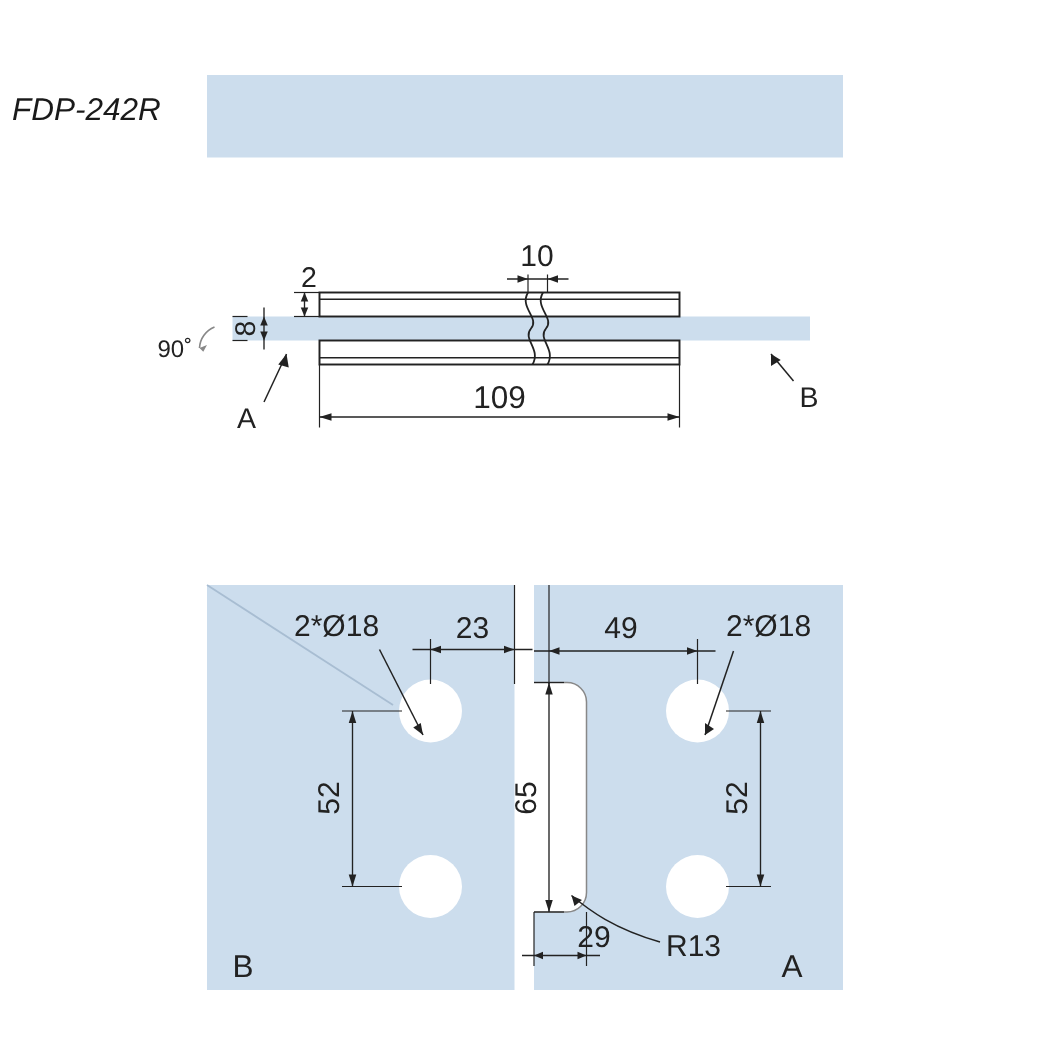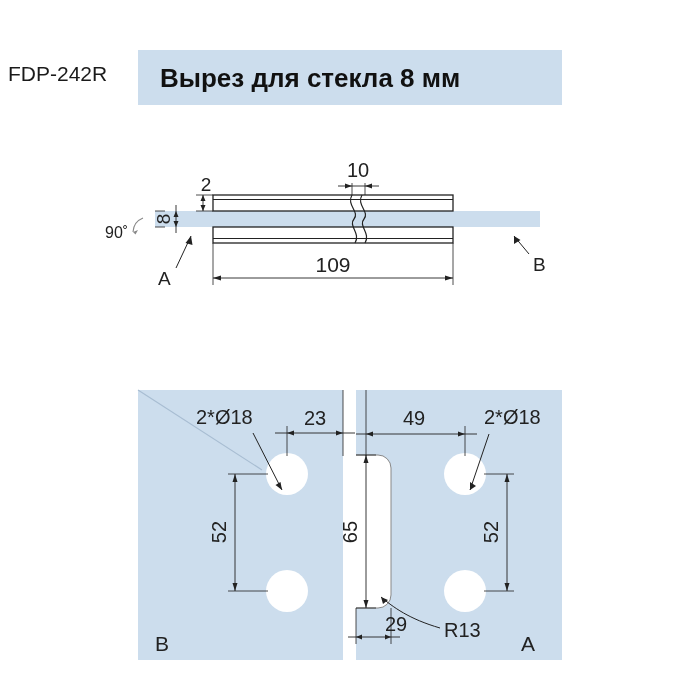--- a/index.html
+++ b/index.html
@@ -25,20 +25,21 @@
     left: 0; top: 50px;
     width: 700px; height: 55px;
   }
   .header-code {
     position: absolute;
     left: 8px; top: 12px;
     font-size: 21px;
     color: #1a1a1a;
     letter-spacing: 0px;
     white-space: nowrap;
+    font-style: italic;
   }
   .header-band {
     position: absolute;
     left: 138px; top: 0px;
     width: 424px; height: 55px;
     background: #ccdded;
   }
   .header-title {
     position: absolute;
     left: 160px; top: 13px;
@@ -59,21 +60,20 @@
   }
 </style>
 </head>
 <body>
 
 <div class="root">
 
   <div class="header">
     <div class="header-band"></div>
     <div class="header-code">FDP-242R</div>
-    <div class="header-title">Вырез для стекла 8 мм</div>
   </div>
 
   <svg class="svg-layer" viewBox="0 0 700 700">
 
     <g>
 
       <rect x="155" y="211" width="385" height="16" fill="#ccdded"></rect>
 
       <rect x="213" y="195" width="240" height="16" fill="#ffffff" stroke="#222222" stroke-width="1.3"></rect>
       <line x1="213" y1="199.5" x2="453" y2="199.5" stroke="#222222" stroke-width="1"></line>

